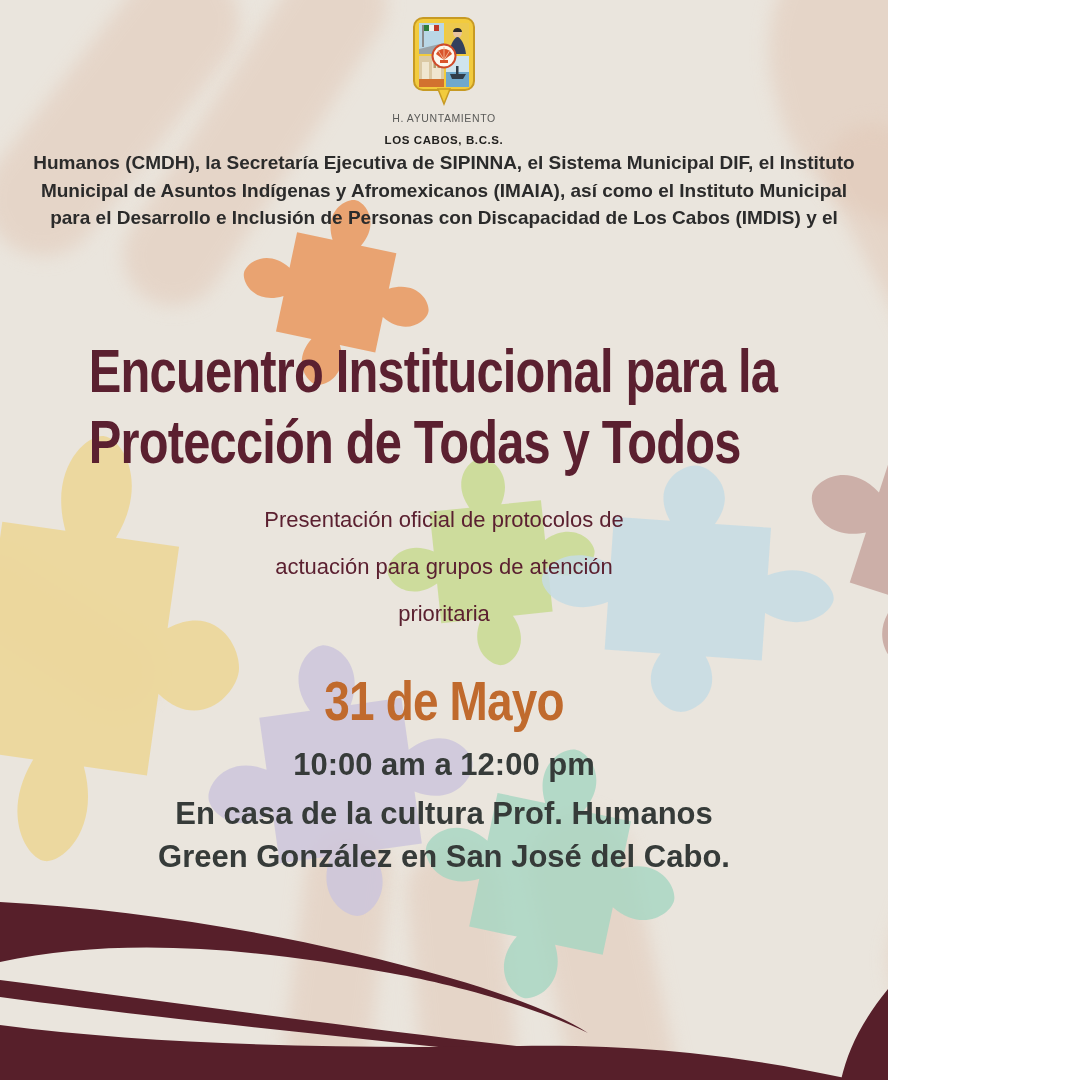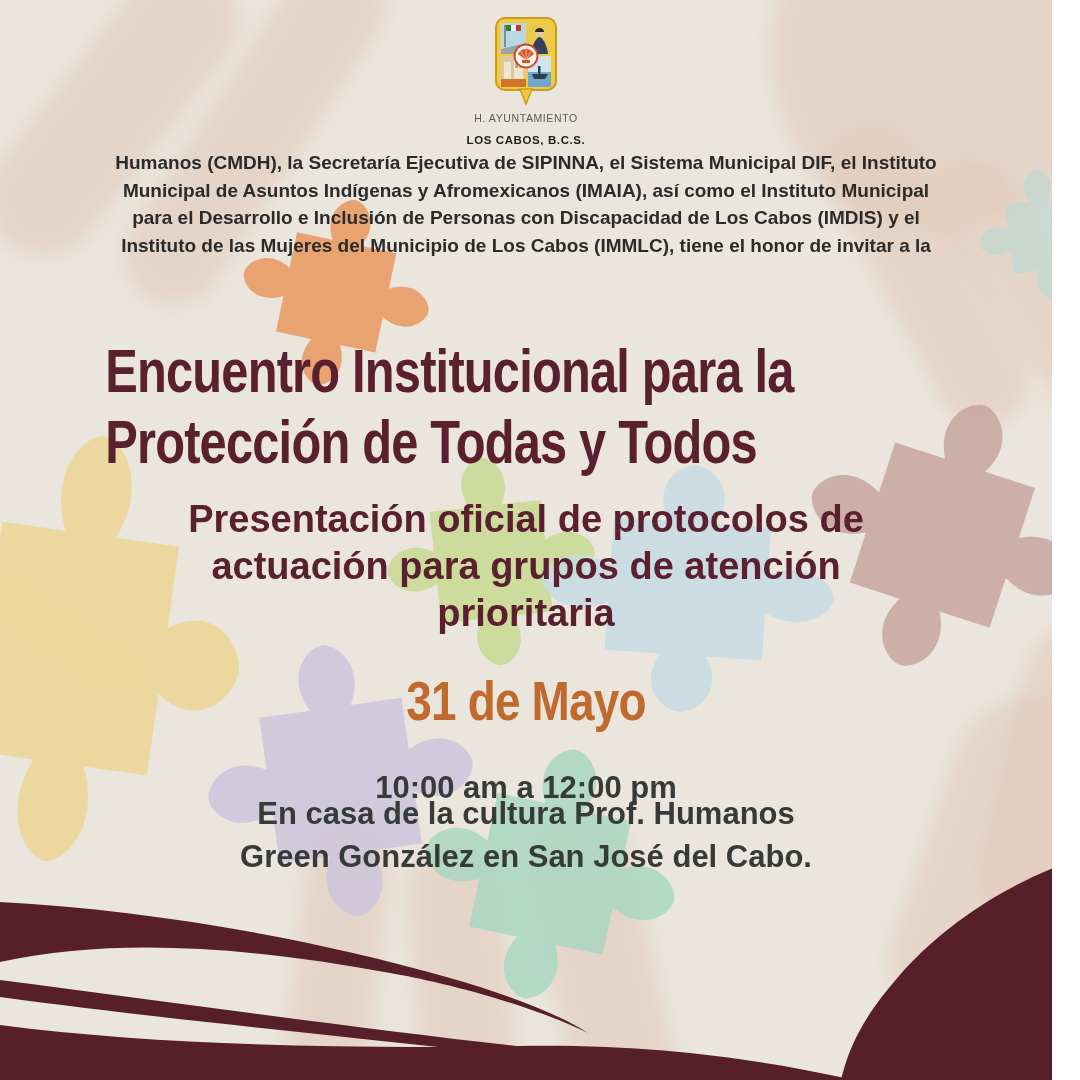--- a/index.html
+++ b/index.html
@@ -4,24 +4,23 @@
 <style>
   html,body{margin:0;padding:0;}
   :root{
     --bg:#eae5dd; --maroon:#5b2030; --wave:#571f2a; --orange:#c06a2d;
     --text:#2b2b2b; --detail:#363b39; --flesh:#e2c9b8;
     --piece-yellow:#ecd79b; --piece-orange:#e89a62; --piece-green:#c8da90;
     --piece-blue:#c5dce4; --piece-mauve:#c9a9a2; --piece-lavender:#cdc5dc;
     --piece-teal:#a5d6c2; --piece-teal2:#bcd8d2; --logo-gold:#f2cb3d;
   }
   .canvas{
-    position:relative; width:1044px; height:1080px; overflow:hidden;
+    position:relative; width:888px; height:1080px; overflow:hidden;
     background:var(--bg);
     font-family:"Liberation Sans", sans-serif;
-    padding-left:8px;
   }
   
   .photo-layer{position:absolute; inset:0;}
   .hand{
     position:absolute; background:var(--flesh); opacity:.55;
     border-radius:120px; filter:blur(9px);
   }
   .h1a{left:55px; top:-60px; width:115px; height:340px; transform:rotate(38deg);}
   .h1b{left:205px; top:-70px; width:100px; height:400px; transform:rotate(33deg);}
   .h2a{left:770px; top:-120px; width:400px; height:340px; transform:rotate(-14deg); border-radius:160px;}
@@ -41,27 +40,27 @@
   .logo-org2{font-size:11.5px; font-weight:bold; letter-spacing:.6px; color:#22211f; margin-top:10px;}
   
   .intro{position:absolute; left:0; right:0; top:149px; text-align:center;}
   .intro .ln{white-space:nowrap; font-size:19px; font-weight:700; color:var(--text); line-height:27.5px;}
   .title{position:absolute; left:0; right:0; top:336px; text-align:left;}
   .title .ln{
     white-space:nowrap; font-size:61px; font-weight:800; color:var(--maroon);
     line-height:71px; letter-spacing:-1px; transform:scaleX(.8); transform-origin:50% 50%;
   }
   .subtitle{position:absolute; left:0; right:0; top:496px; text-align:center;}
-  .subtitle .ln{white-space:nowrap; font-size:38px; font-weight:700; color:var(--maroon); line-height:47px;}
+  .subtitle .ln{white-space:nowrap; font-size:22px; font-weight:400; color:var(--maroon); line-height:47px;}
   .date{
     position:absolute; left:0; right:0; top:668px; text-align:center;
     font-size:56px; font-weight:800; color:var(--orange);
     letter-spacing:-1px; transform:scaleX(.82);
   }
-  .time{position:absolute; left:0; right:0; top:770px; text-align:center;
+  .time{position:absolute; left:0; right:0; top:747px; text-align:center;
     font-size:31px; font-weight:700; color:var(--detail);}
   .location{position:absolute; left:0; right:0; top:792px; text-align:center;}
   .location .ln{white-space:nowrap; font-size:31px; font-weight:700; color:var(--detail); line-height:43px;}
   
   .waves{position:absolute; left:0; bottom:0; width:1080px; height:240px;}
 </style>
 </head>
 <body>
 
 <div class="canvas">
@@ -145,21 +144,20 @@
       <rect x="52" y="44" width="8" height="3" fill="#d9542b"></rect>
     </svg>
     <div class="logo-org1">H. AYUNTAMIENTO</div>
     <div class="logo-org2">LOS CABOS, B.C.S.</div>
   </div>
 
   <div class="intro">
     <div class="ln">Humanos (CMDH), la Secretaría Ejecutiva de SIPINNA, el Sistema Municipal DIF, el Instituto</div>
     <div class="ln">Municipal de Asuntos Indígenas y Afromexicanos (IMAIA), así como el Instituto Municipal</div>
     <div class="ln">para el Desarrollo e Inclusión de Personas con Discapacidad de Los Cabos (IMDIS) y el</div>
-    <div class="ln">Instituto de las Mujeres del Municipio de Los Cabos (IMMLC), tiene el honor de invitar a la</div>
   </div>
 
   <div class="title">
     <div class="ln">Encuentro Institucional para la</div>
     <div class="ln">Protección de Todas y Todos</div>
   </div>
 
   <div class="subtitle">
     <div class="ln">Presentación oficial de protocolos de</div>
     <div class="ln">actuación para grupos de atención</div>

